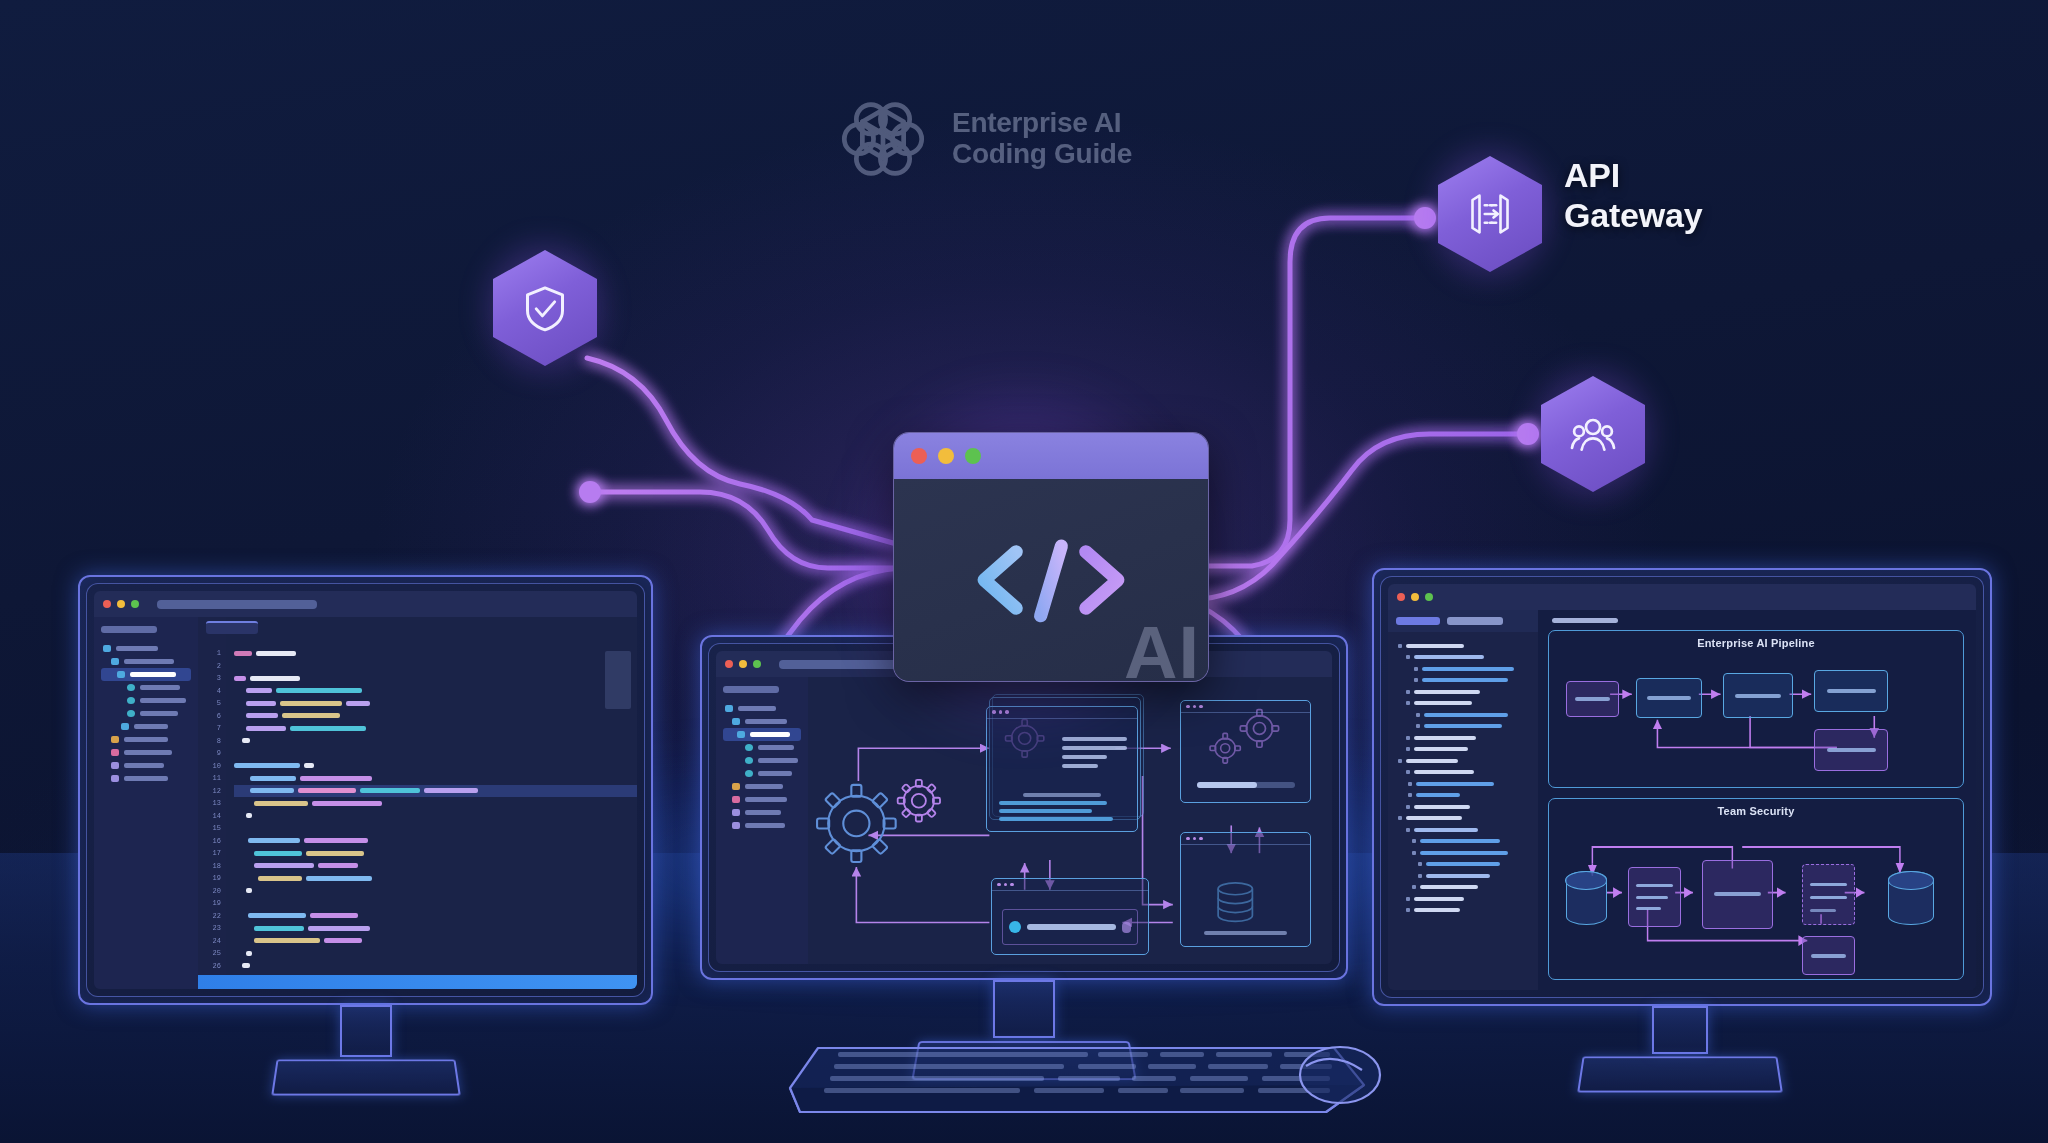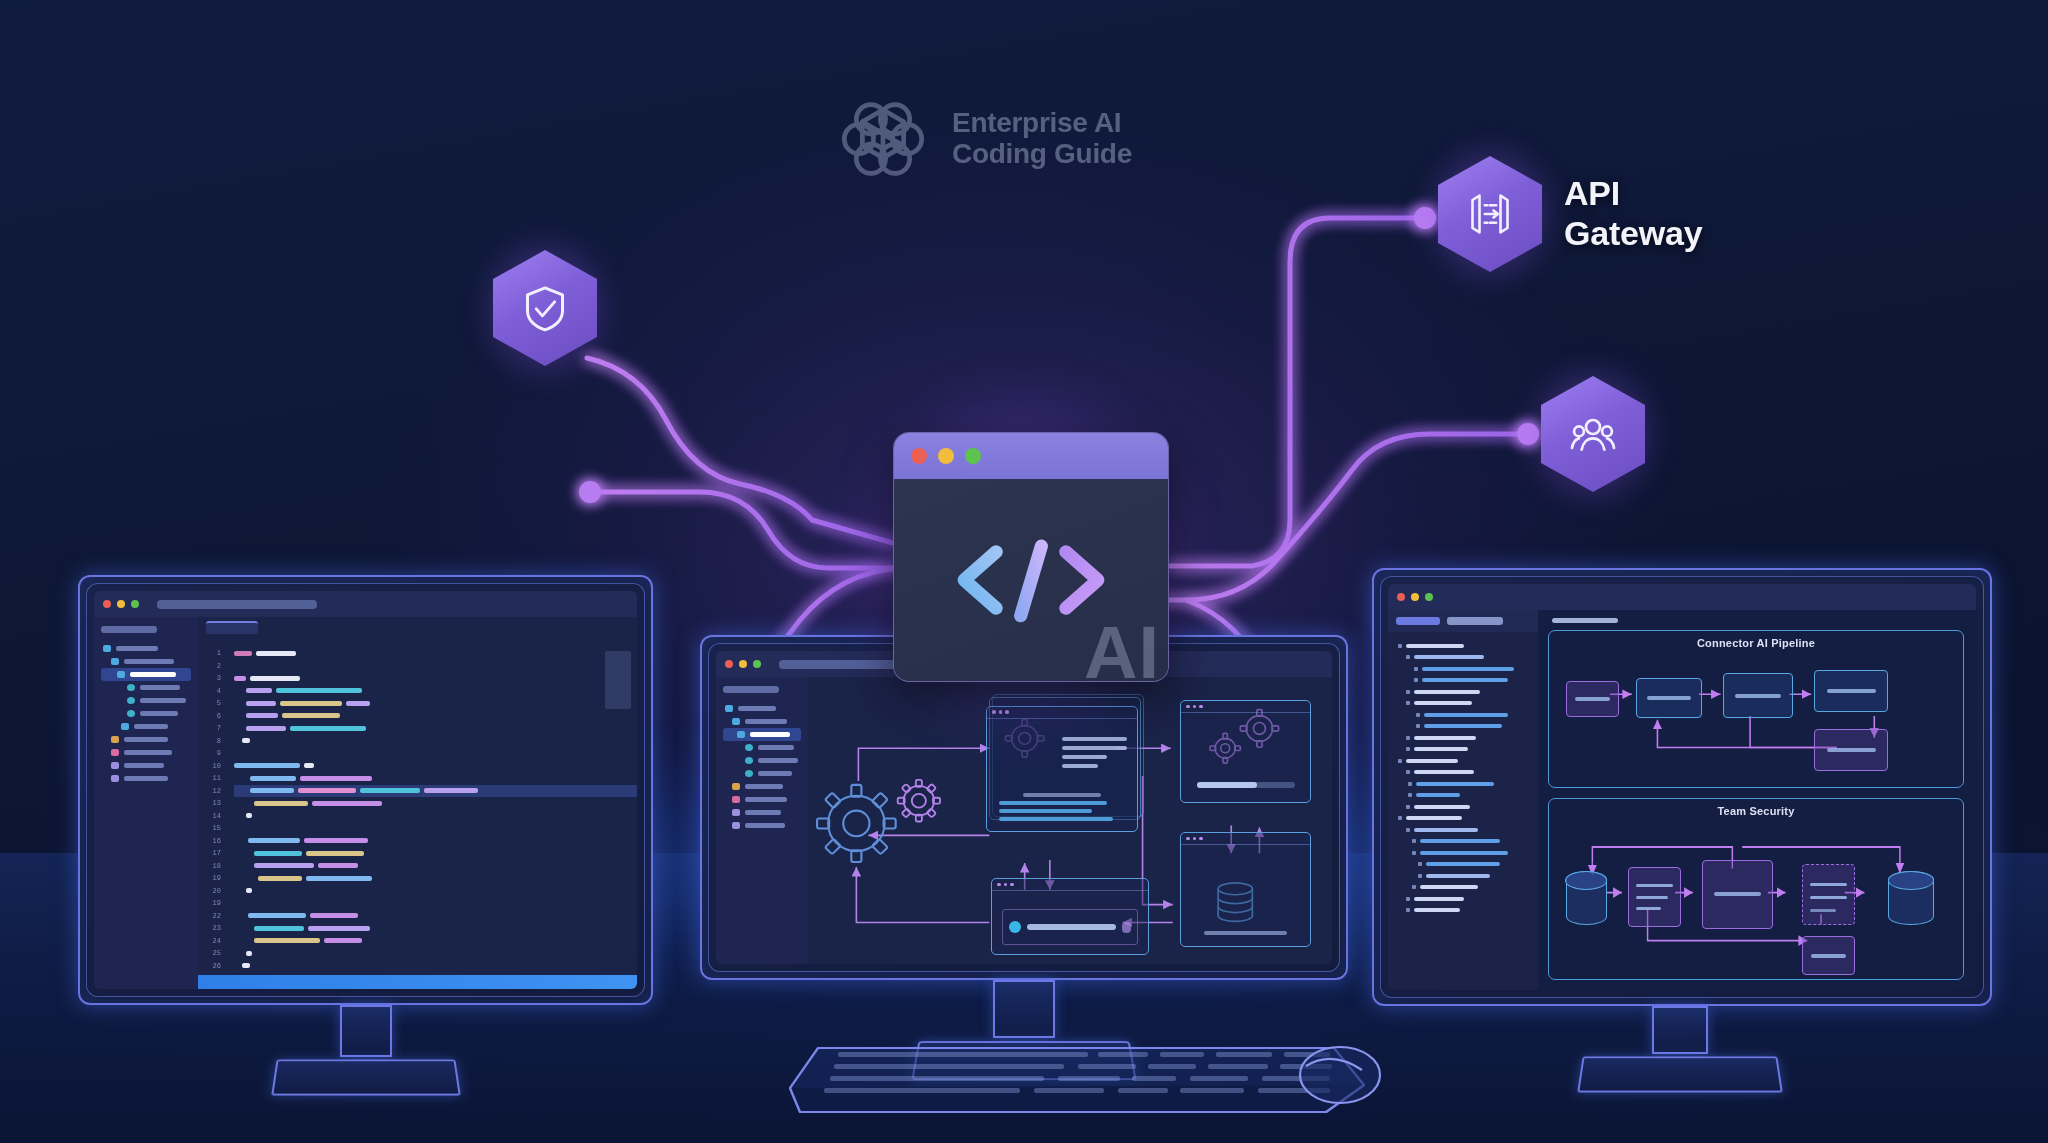--- a/index.html
+++ b/index.html
@@ -37,21 +37,21 @@
     display: flex; align-items: center; gap: 26px;
     opacity: 0.42;
   }
   .header .brand-mark { width: 86px; height: 86px; flex: none; }
   .header .brand-text {
     font-size: 28px; font-weight: bold; line-height: 1.1;
     color: #b6c0dd; letter-spacing: -0.3px;
   }
 
   
-  .node { position: absolute; display: flex; align-items: center; gap: 22px; }
+  .node { position: absolute; display: flex; gap: 22px; }
   .hex-wrap { position: relative; width: 104px; height: 116px; flex: none; }
   .hex-glow {
     position: absolute; inset: -18px;
     background: radial-gradient(ellipse at center, rgba(170,110,255,0.50) 0%, rgba(140,80,240,0.14) 55%, rgba(0,0,0,0) 75%);
     filter: blur(10px);
   }
   .hex {
     position: absolute; inset: 0;
     clip-path: polygon(50% 0%, 100% 25%, 100% 75%, 50% 100%, 0% 75%, 0% 25%);
     background: linear-gradient(150deg, #9e7ff0 0%, #7f5fd8 45%, #6a4cc0 100%);
@@ -67,21 +67,21 @@
 
   
   .code-card-glow {
     position: absolute; left: 848px; top: 380px;
     width: 350px; height: 360px;
     background: radial-gradient(ellipse at center, rgba(160,110,255,0.52) 0%, rgba(120,70,220,0.18) 52%, rgba(0,0,0,0) 74%);
     filter: blur(18px);
   }
   .code-card {
     position: absolute; left: 893px; top: 432px;
-    width: 276px; height: 250px;
+    width: 316px; height: 250px;
     border-radius: 16px; overflow: hidden;
     background: #2b3350;
     border: 1.5px solid rgba(160,140,235,0.55);
     box-shadow: 0 14px 44px rgba(0,0,0,0.55);
   }
   .cc-bar {
     height: 46px; background: linear-gradient(180deg, #8a82e0 0%, #7b73d6 100%);
     display: flex; align-items: center; gap: 11px; padding-left: 17px;
   }
   .dot { width: 16px; height: 16px; border-radius: 50%; }
@@ -808,21 +808,21 @@
                 <div class="tree-row" style="padding-left: 12px;">
                   <span style="width: 4px; height: 4px; border-radius: 1px; background: rgba(160, 180, 235, 0.7); flex: 0 0 auto;"></span>
                   <span class="bar" style="width: 46px; background: rgb(207, 216, 242);"></span>
                 </div>
               </div>
           </div>
           <div style="flex:1;position:relative;background:#141d42;padding:6px">
             <div style="position:absolute;left:14px;top:8px;width:66px;height:5px;border-radius:3px;background:rgba(190,205,245,0.85)"></div>
 
             <div class="dpanel" style="left:10px; top:20px; right:12px; height:158px;">
-              <div class="dpanel-title">Connector AI Pipeline</div>
+              <div class="dpanel-title">Enterprise AI Pipeline</div>
               <svg viewBox="0 0 420 158" preserveAspectRatio="none" style="position:absolute;inset:0;width:100%;height:100%">
                 <defs>
                     <marker id="ar2" markerWidth="7" markerHeight="7" refX="6" refY="3" orient="auto">
                       <path d="M0 0 L6 3 L0 6 z" fill="#c07ef0"></path>
                     </marker>
                   </defs>
                 <g fill="none" stroke="#c07ef0" stroke-width="1.6">
                   <path d="M62 64 L84 64" marker-end="url(#ar2)"></path>
                   <path d="M152 64 L174 64" marker-end="url(#ar2)"></path>
                   <path d="M244 64 L266 64" marker-end="url(#ar2)"></path>

